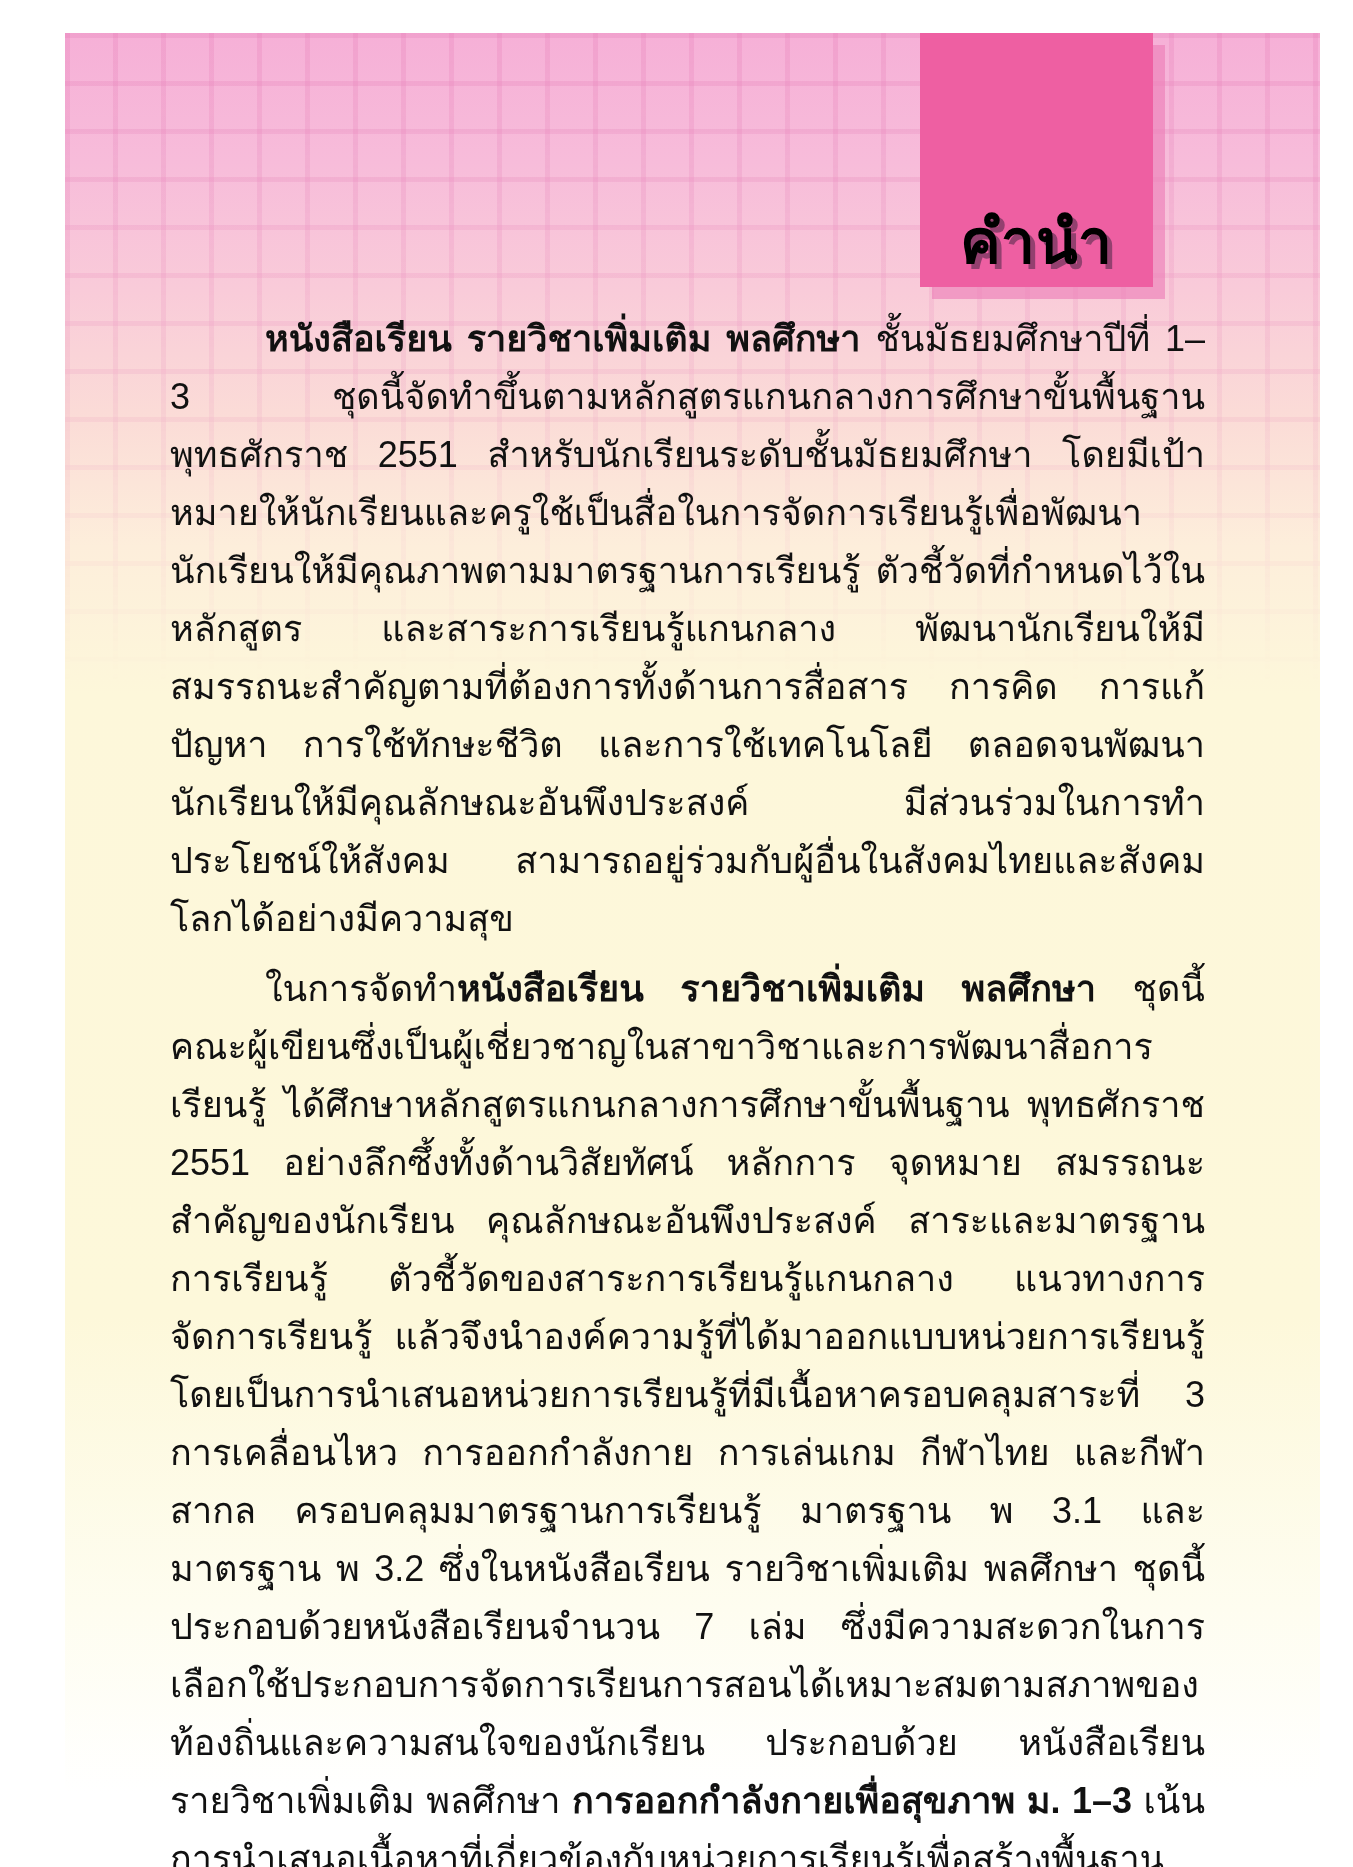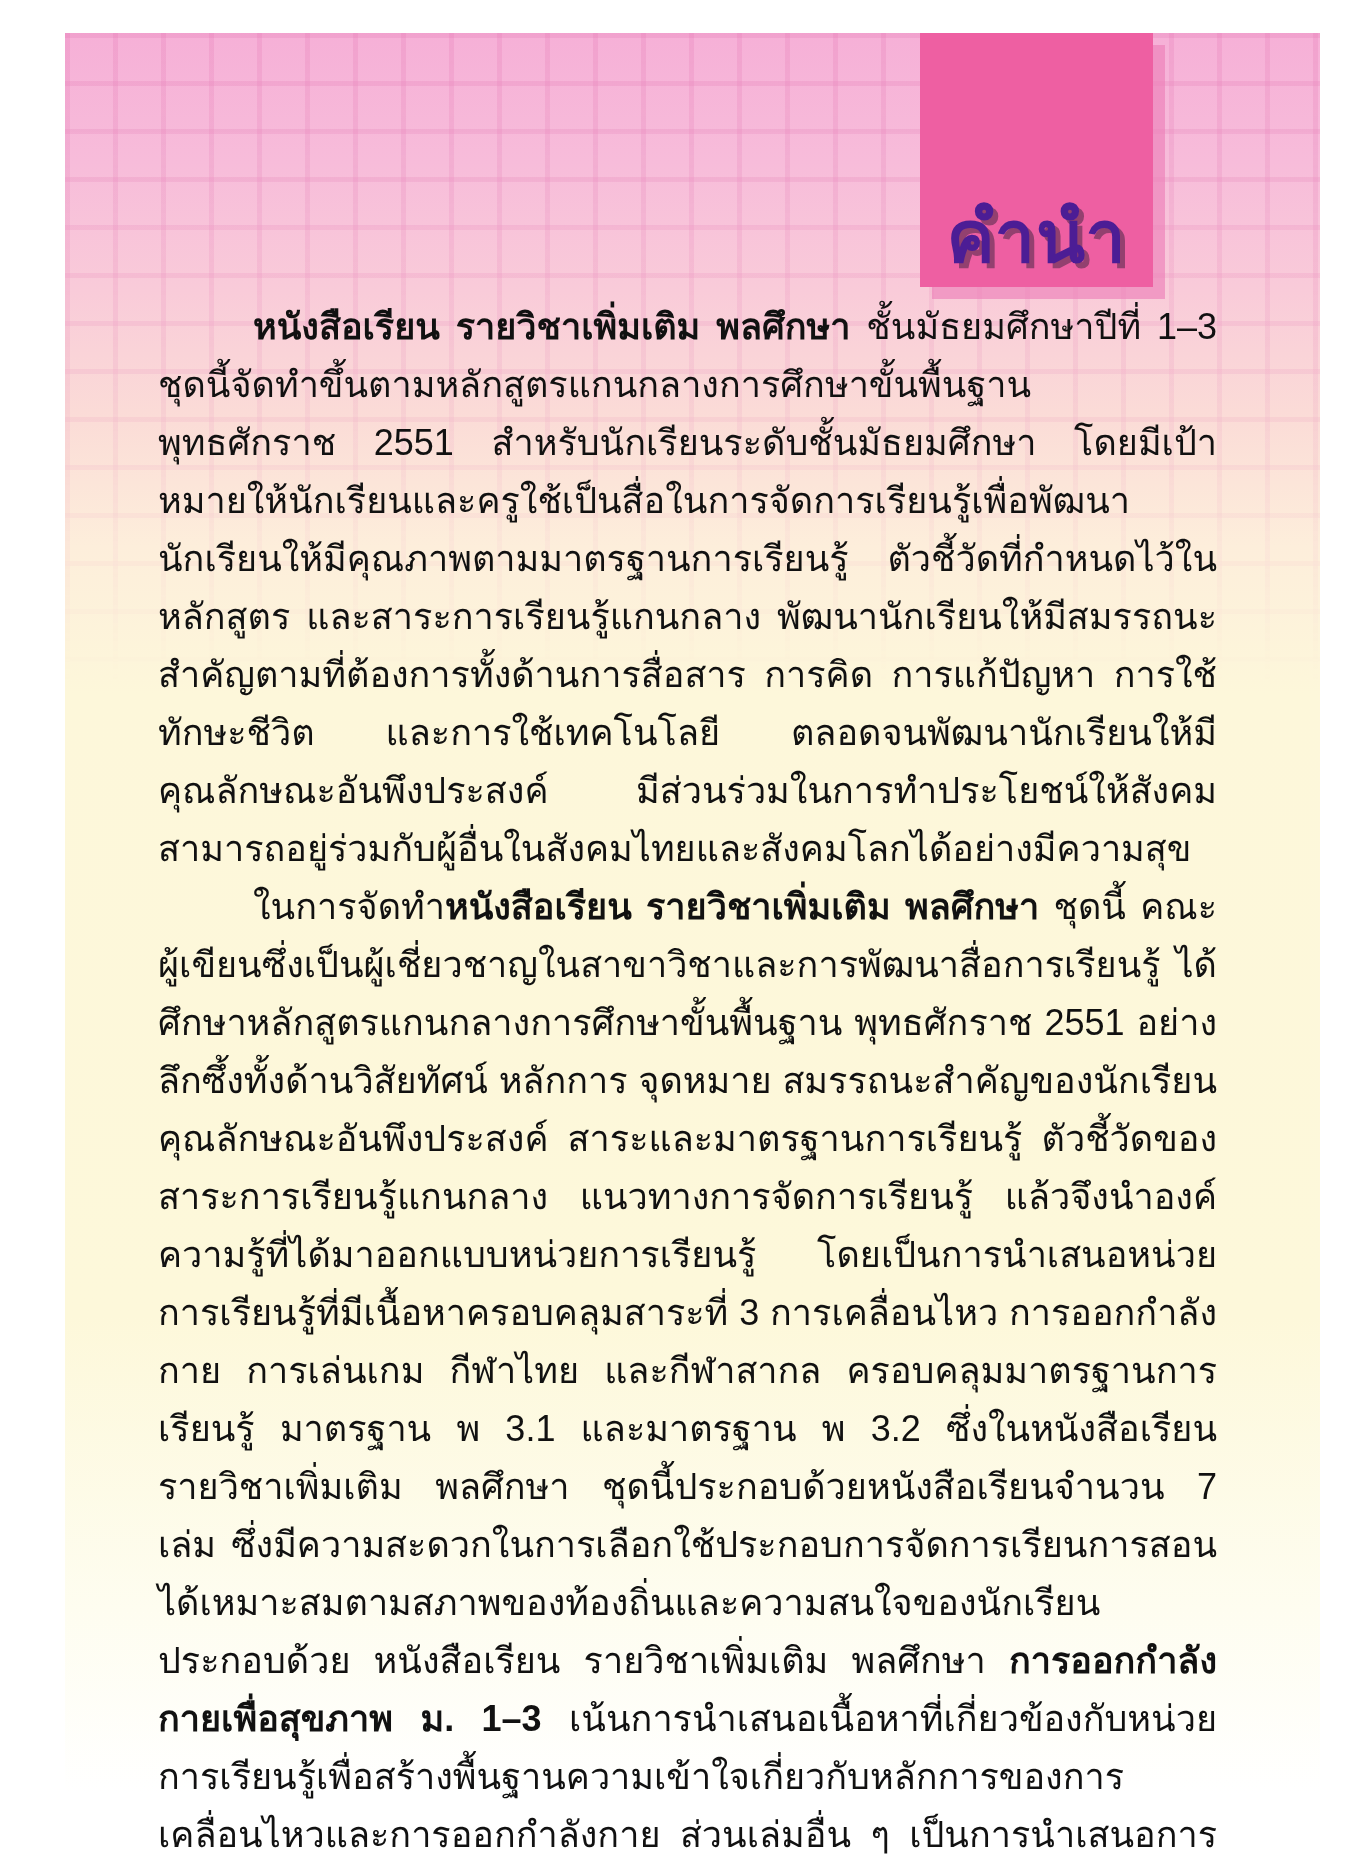--- a/index.html
+++ b/index.html
@@ -54,37 +54,37 @@
     height: 254px;
     background: #ee5fa2;
     box-shadow: 12px 12px 0 0 rgba(236,128,185,0.65);
     display: flex;
     align-items: flex-end;
     justify-content: center;
     padding-bottom: 14px;
     box-sizing: border-box;
   }
   .title-text {
-    font-size: 72px;
+    font-size: 61px;
     font-weight: bold;
-    color: #4c1d95;
+    color: #000000;
     line-height: 1;
     text-shadow: 5px 5px 0 #93406f;
     letter-spacing: 1px;
   }
   
   .content {
     position: absolute;
     left: 93px;
     right: 103px;
     top: 265px;
     color: #111111;
   }
   .content p {
-    margin: 0;
+    margin: 12px;
     font-size: 36px;
     line-height: 58px;
     text-align: justify;
     text-indent: 95px;
     word-break: normal;
   }
   .content p span.b {
     font-weight: bold;
   }
 </style>

